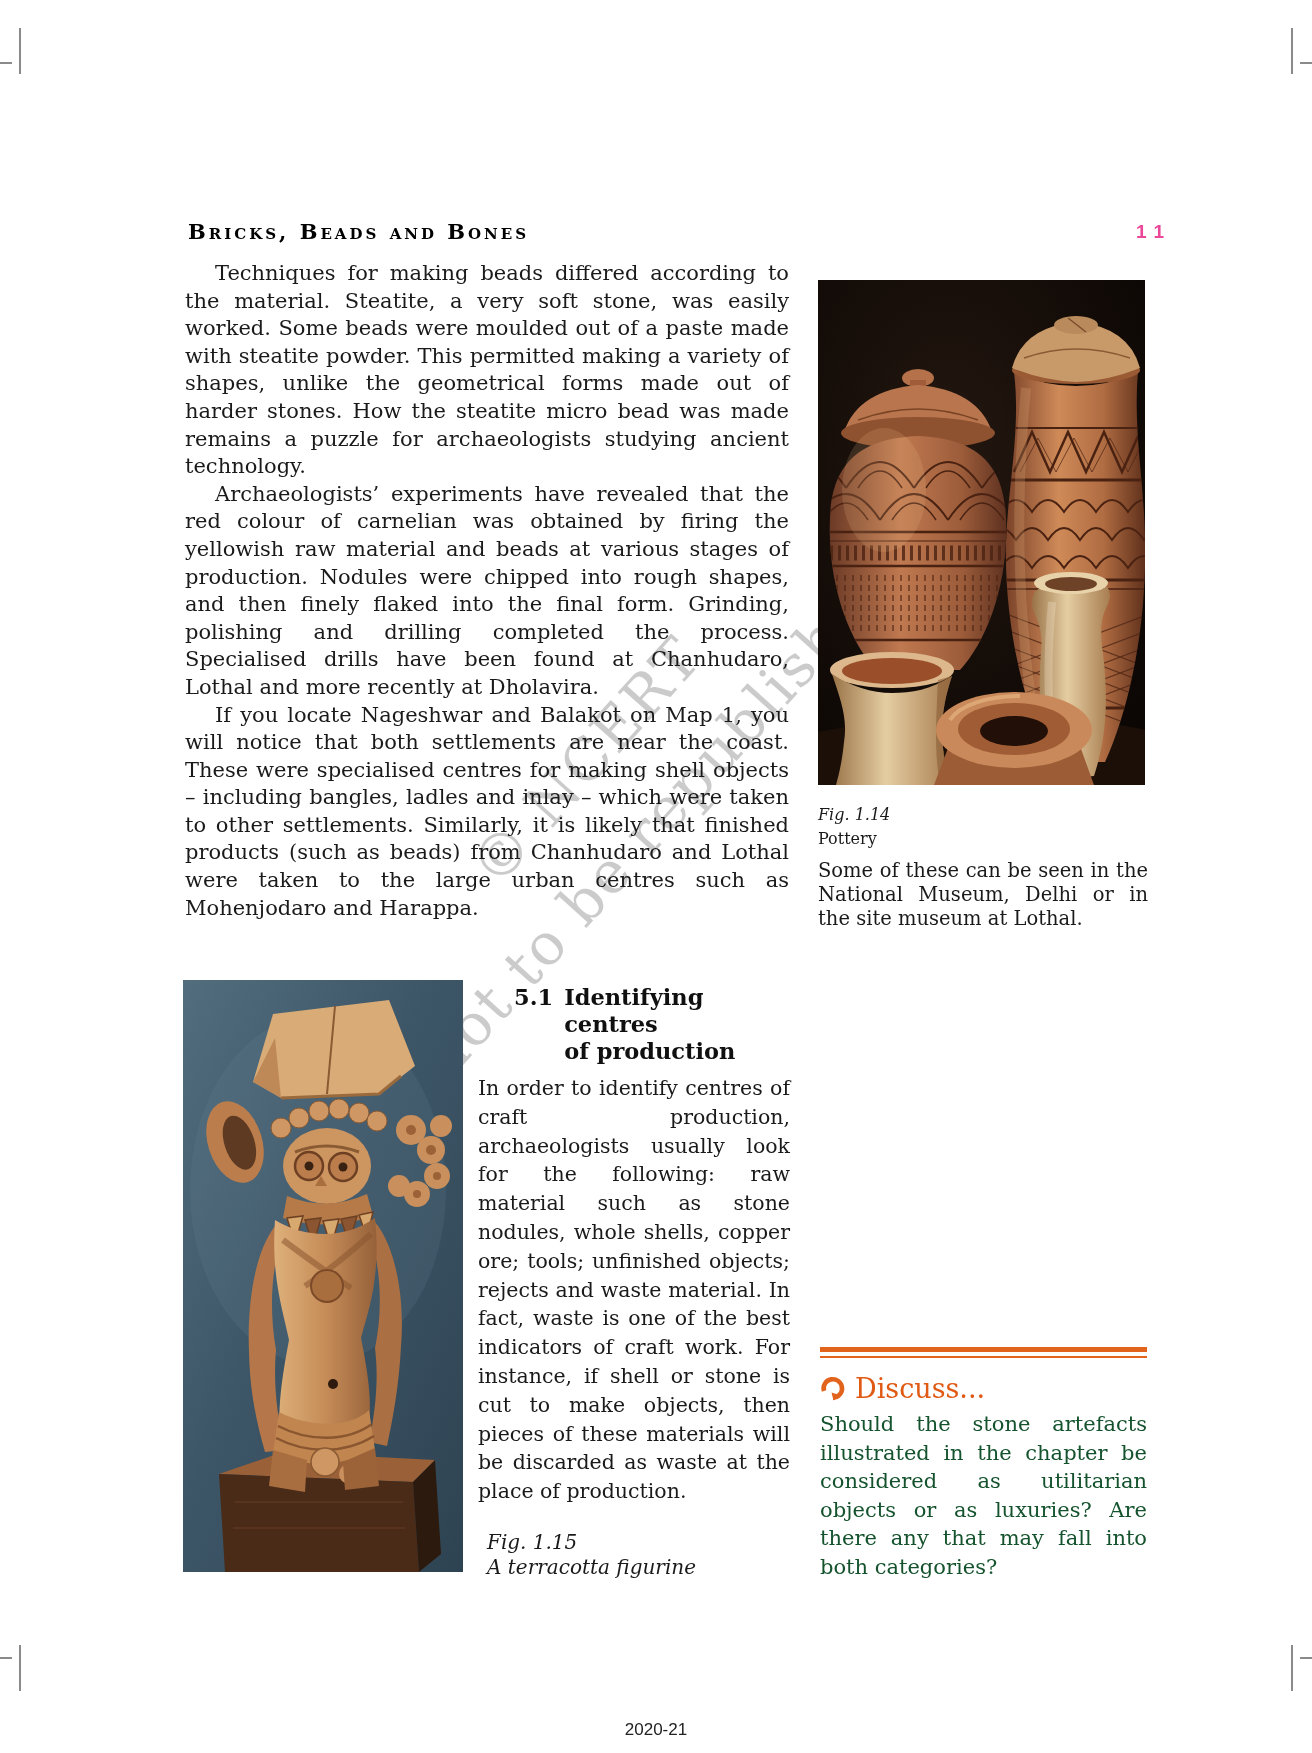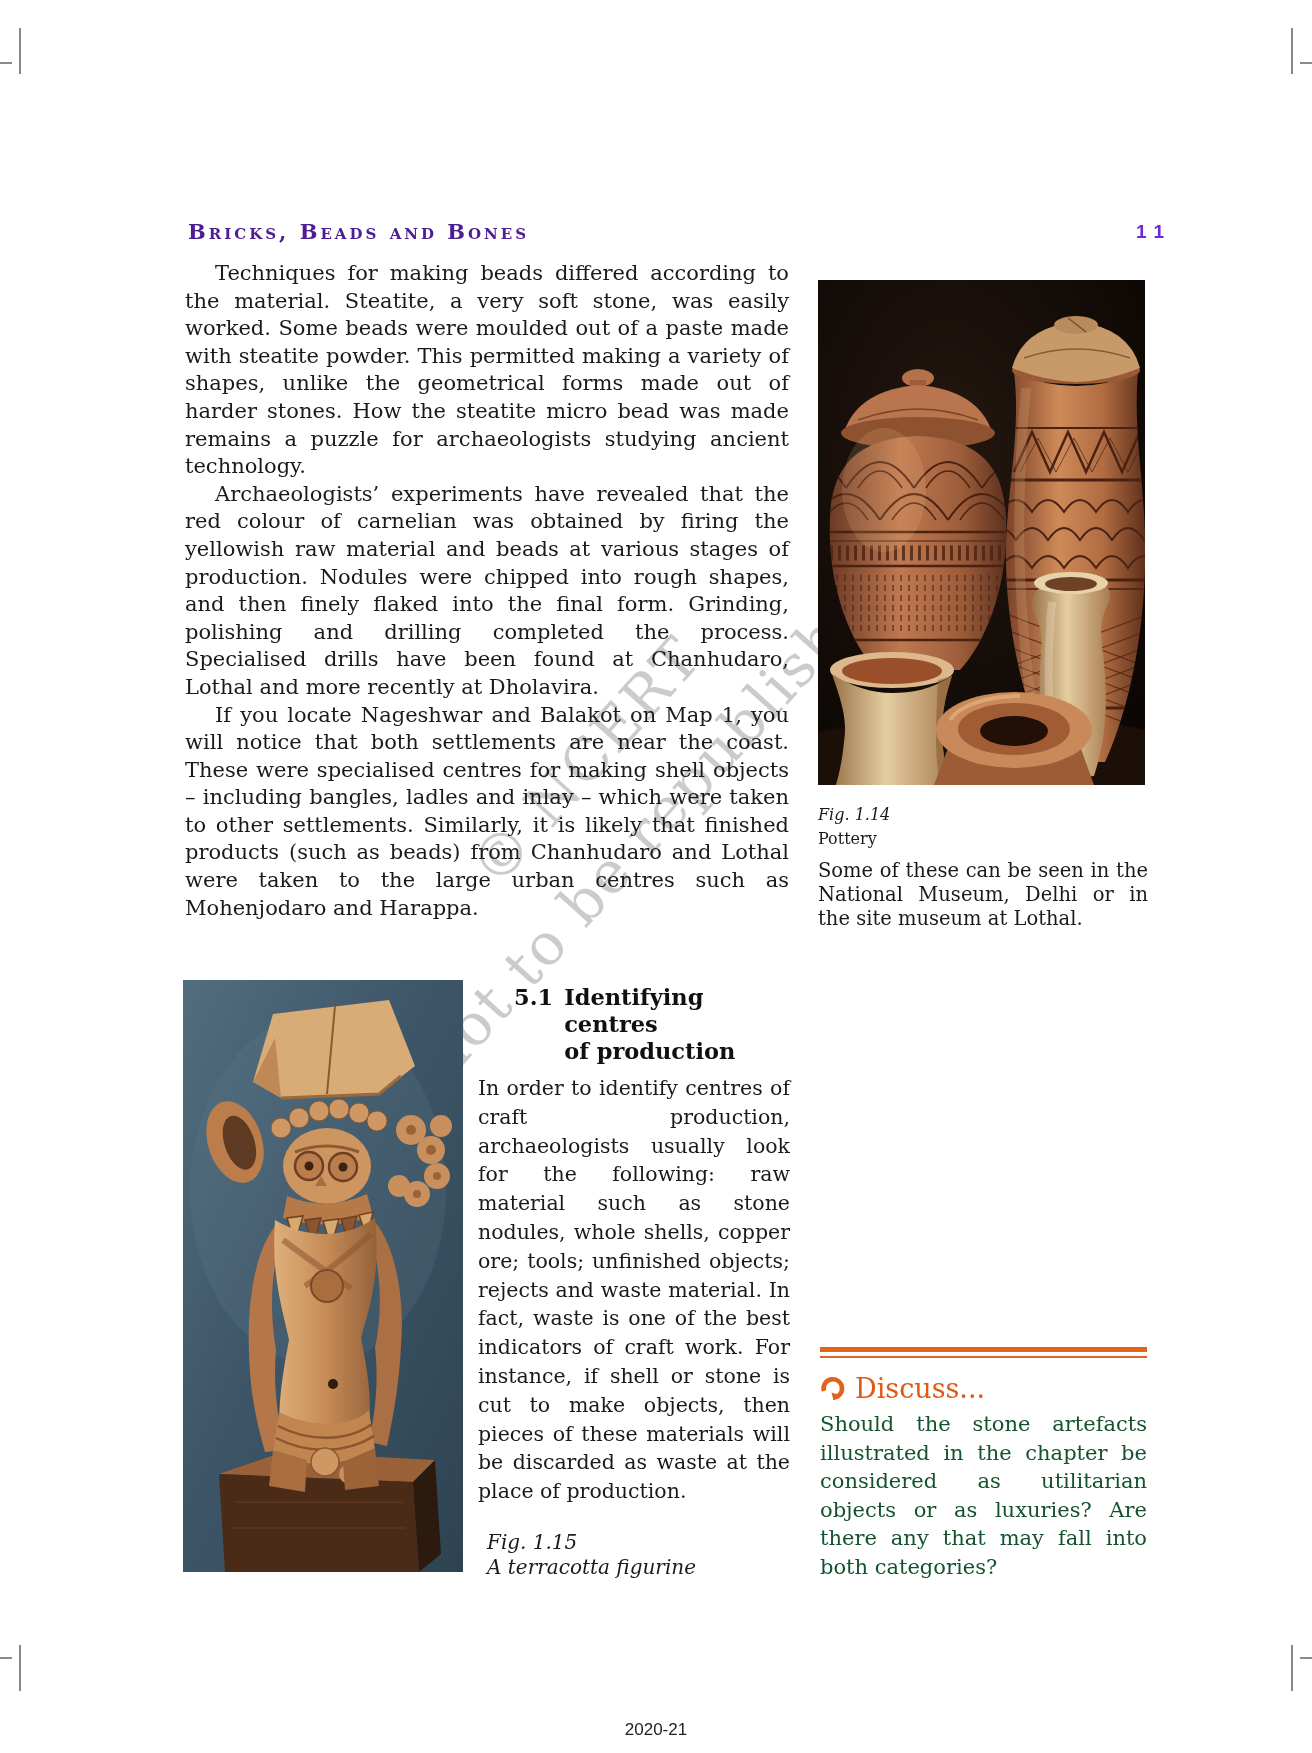--- a/index.html
+++ b/index.html
@@ -10,26 +10,26 @@
   }
   
   .crop { position:absolute; background:#8a8a8a; }
   .crop.v { width:2px; height:46px; }
   .crop.h { width:12px; height:2px; }
 
   
   .chapter-title {
     position:absolute; left:188px; top:219px;
     font-size:21px; font-variant:small-caps; letter-spacing:3px;
-    font-weight:600; color:#4c1d95;
+    font-weight:600; color:#000000;
   }
   .page-number {
     position:absolute; left:1136px; top:221px;
     font-family:"Liberation Sans", sans-serif; font-weight:bold;
-    font-size:19px; letter-spacing:8px; color:#6d28d9;
+    font-size:19px; letter-spacing:8px; color:#ec4899;
   }
 
   
   .col-main {
     position:absolute; left:185px; top:260px; width:604px;
     font-size:21px; line-height:27.6px; text-align:justify;
   }
   .col-main p { text-indent:30px; }
 
   

